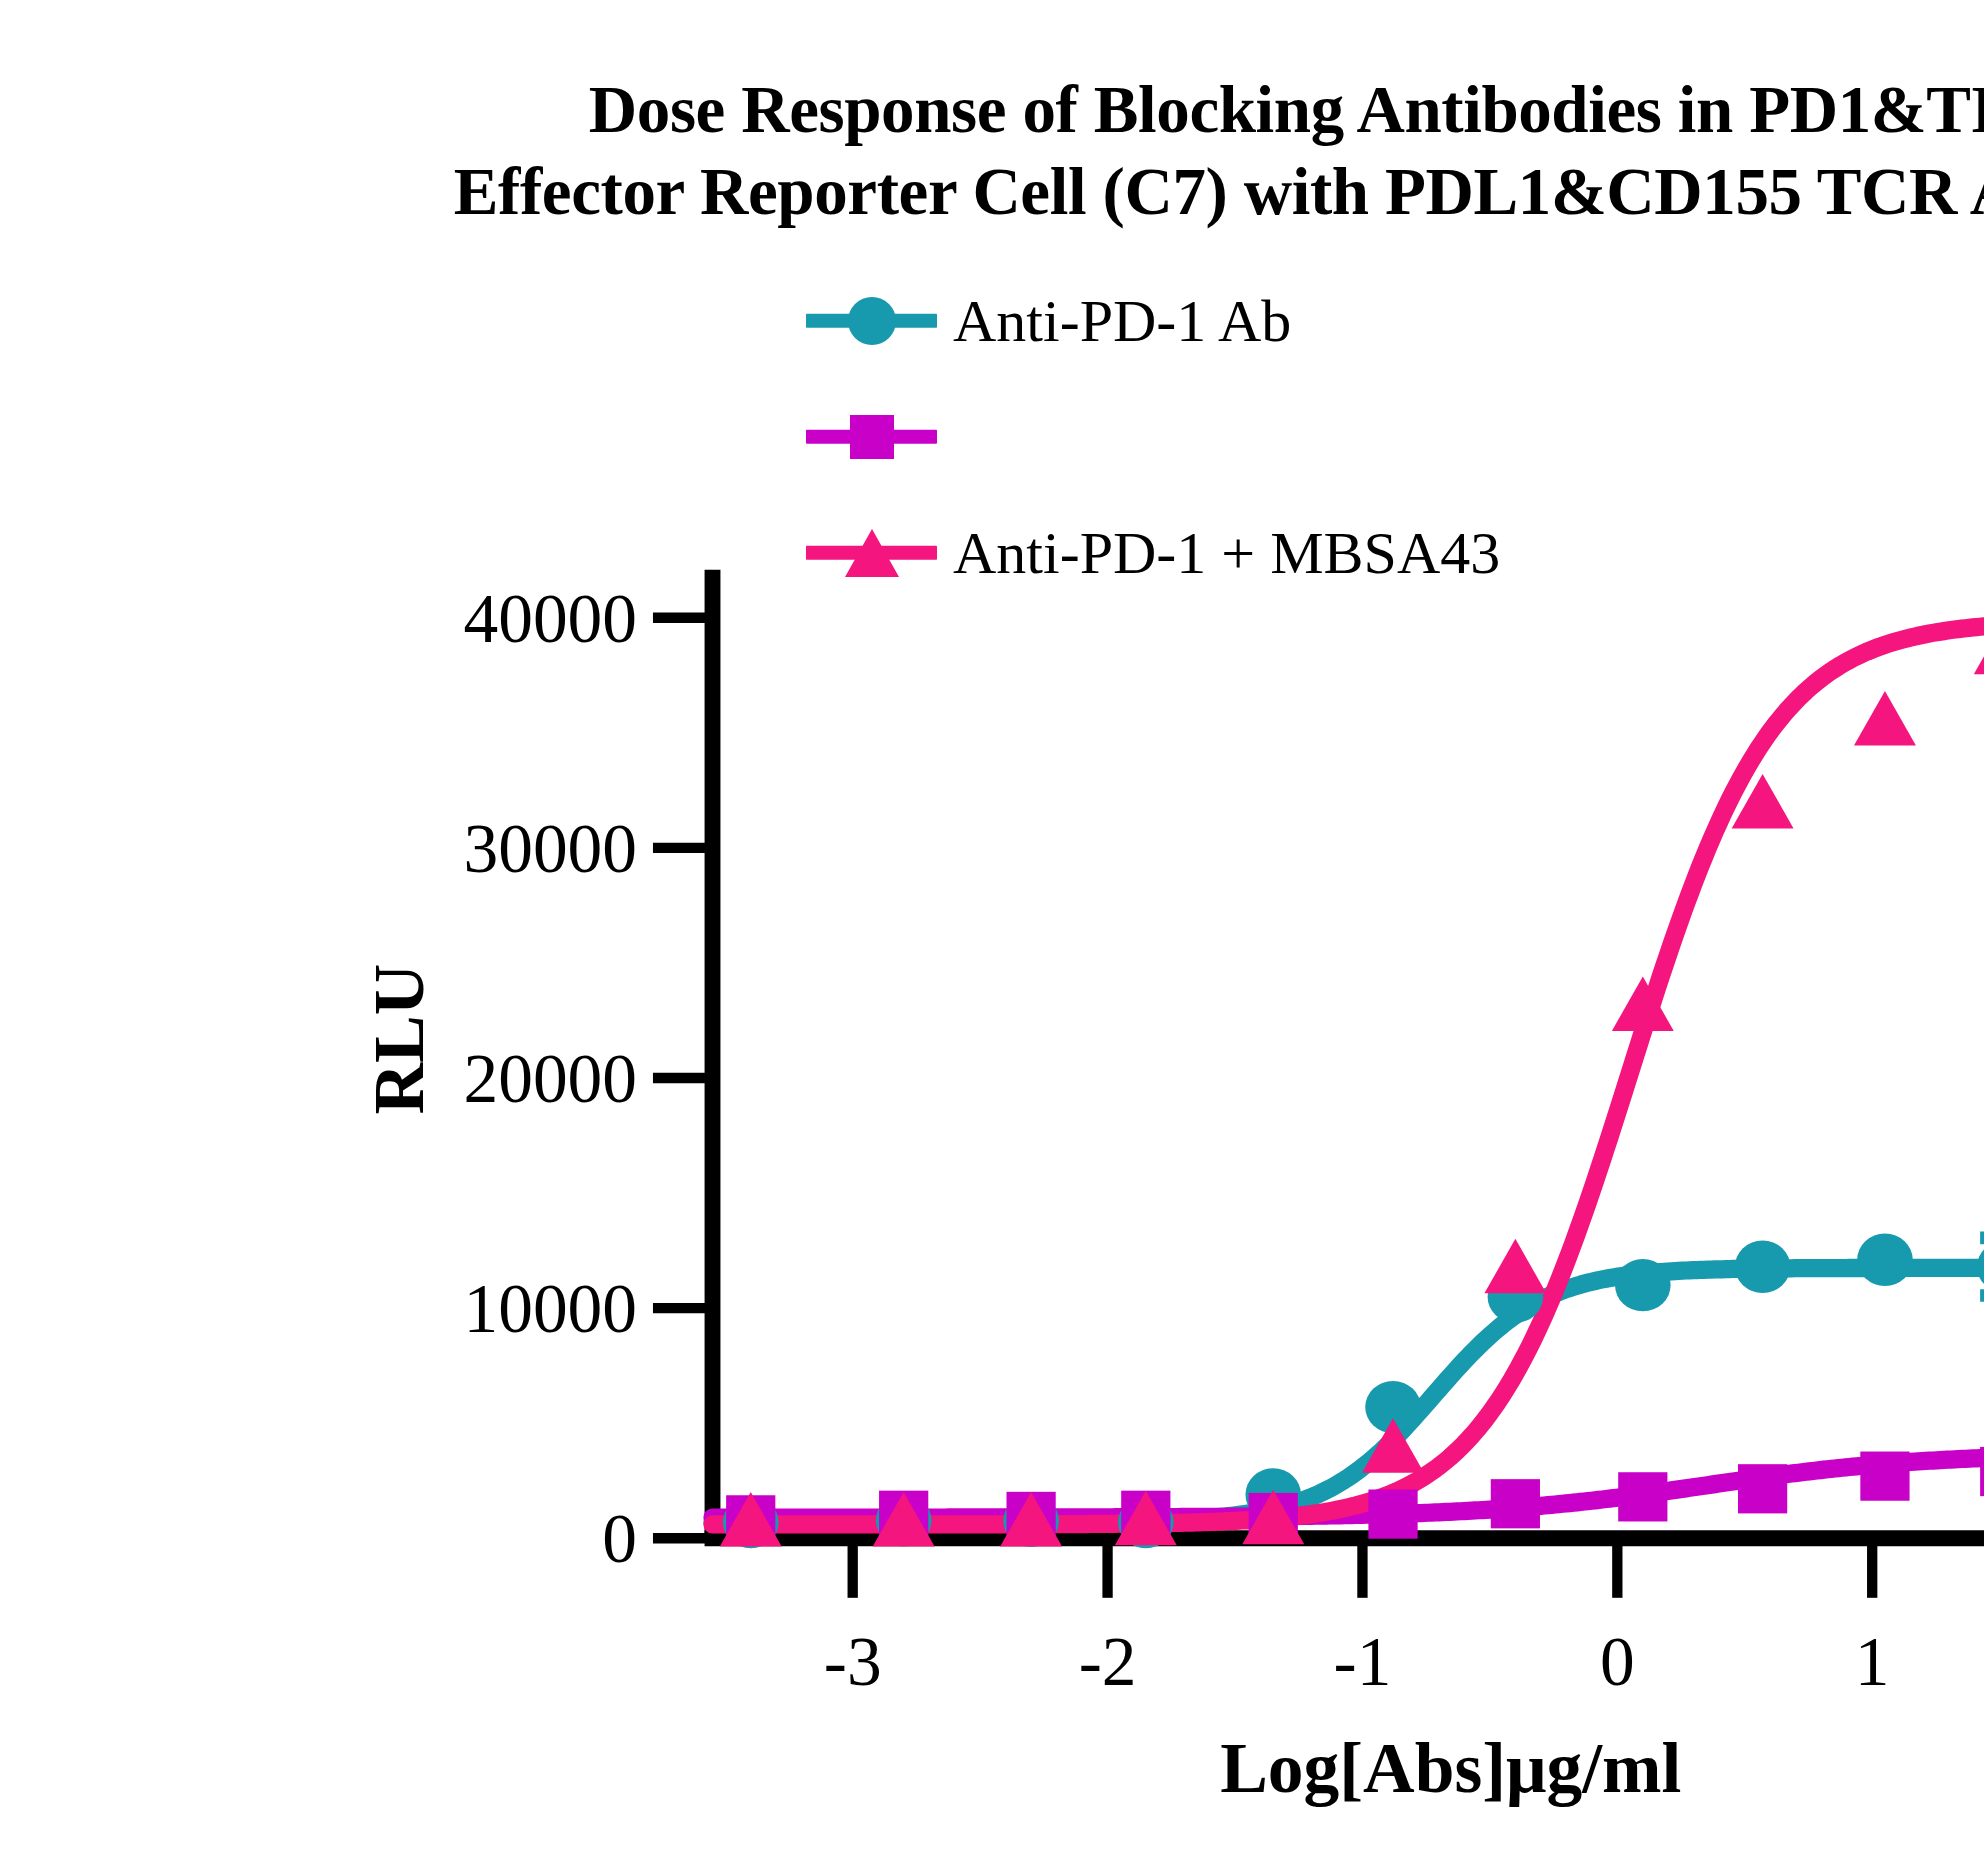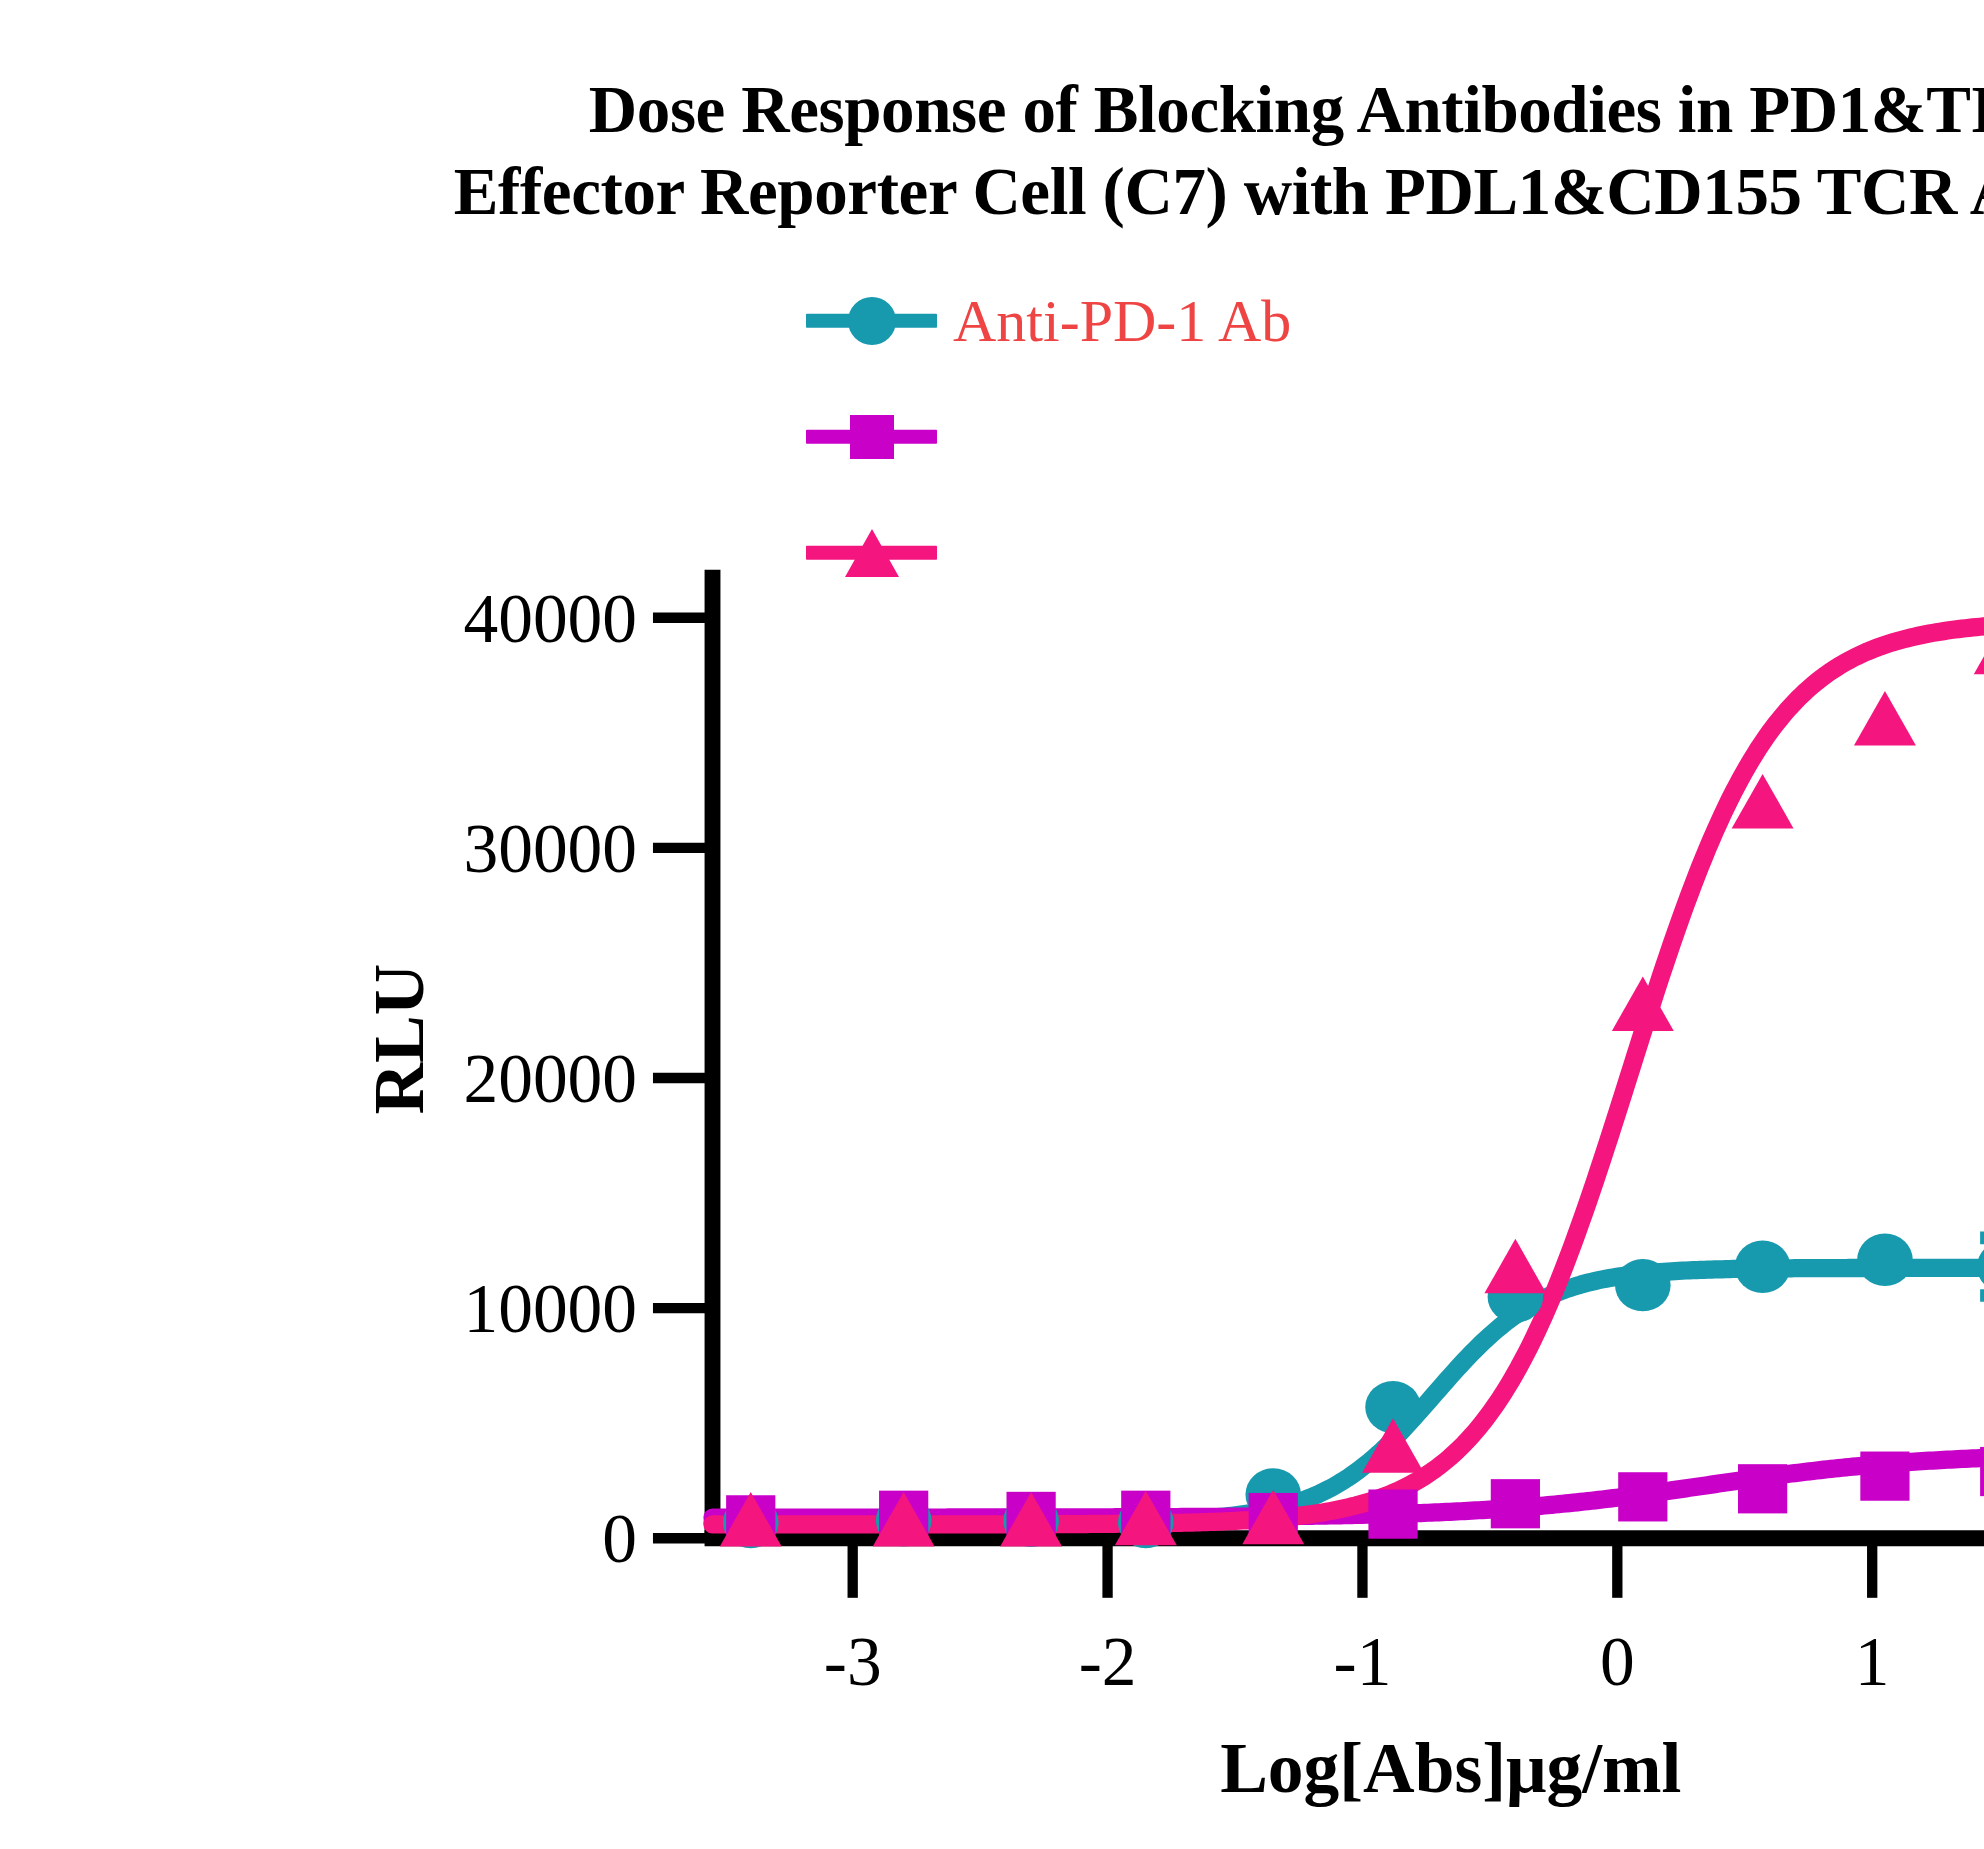--- a/index.html
+++ b/index.html
@@ -68,21 +68,21 @@
     border-radius: 0.8px;
   }
   .legend-marker {
     position: absolute;
     left: 50%;
     top: 50%;
     transform: translate(-50%, -50%);
   }
   .legend-label {
     font-size: 60px;
-    color: #ef4444;
+    color: #000000;
     white-space: nowrap;
     line-height: 1;
     padding-left: 16px;
   }
 
   
   .mk-circle {
     width: 48px; height: 48px; border-radius: 50%;
   }
   .mk-square {
@@ -141,20 +141,21 @@
         <span class="legend-line" id="lg-line-1" style="background: rgb(200, 0, 200);"></span>
         <span class="legend-marker mk-square" id="lg-mk-1" style="background: rgb(200, 0, 200);"></span>
       </span>
     </div>
 
     <div class="legend-row">
       <span class="legend-key">
         <span class="legend-line" id="lg-line-2" style="background: rgb(245, 21, 127);"></span>
         <span class="legend-marker mk-triangle" id="lg-mk-2" style="border-bottom-color: rgb(245, 21, 127);"></span>
       </span>
+      <span class="legend-label">Anti-PD-1 + MBSA43</span>
     </div>
 
   </div>
 
   <div id="plot-wrap">
     <svg id="plot" width="2854" height="1850" viewBox="0 0 7190 4660">
         <line x1="1795" y1="1435" x2="1795" y2="3875" stroke="#000000" stroke-width="40"></line>
         <line x1="1775" y1="3875" x2="5455" y2="3875" stroke="#000000" stroke-width="40"></line>
         <line x1="1645" y1="3875" x2="1795" y2="3875" stroke="#000000" stroke-width="26"></line>
         <text x="1605" y="3935" text-anchor="end" class="axis-tick-label">0</text>

